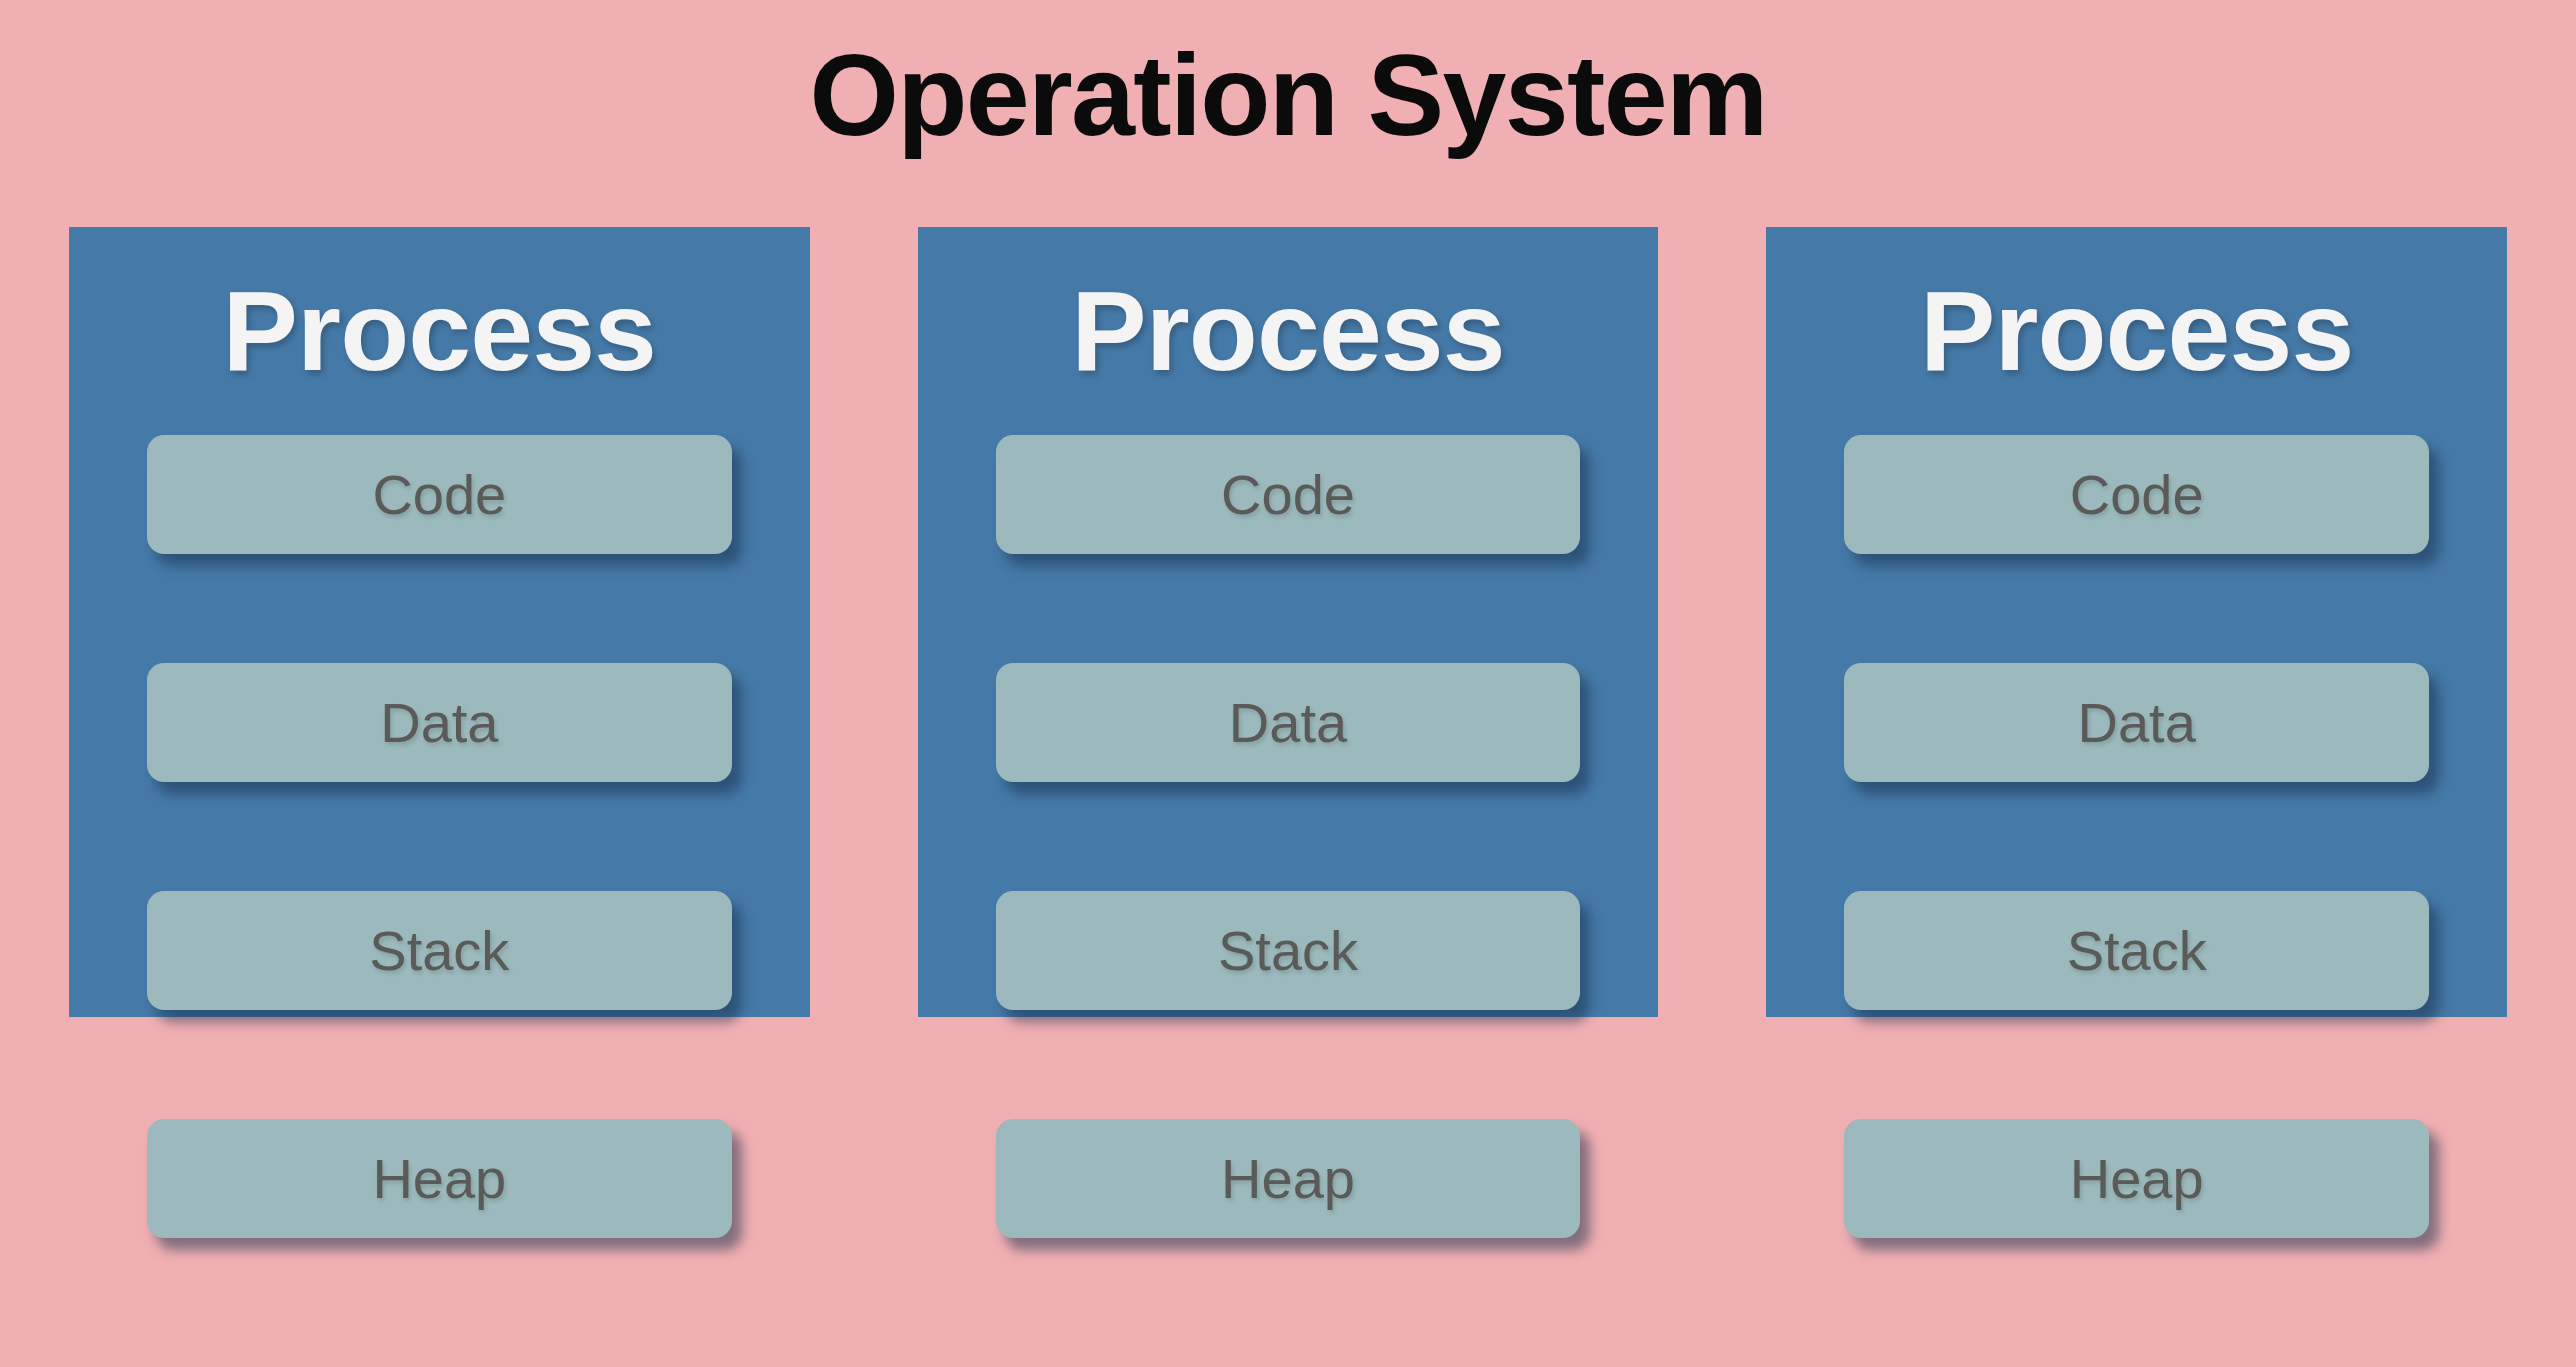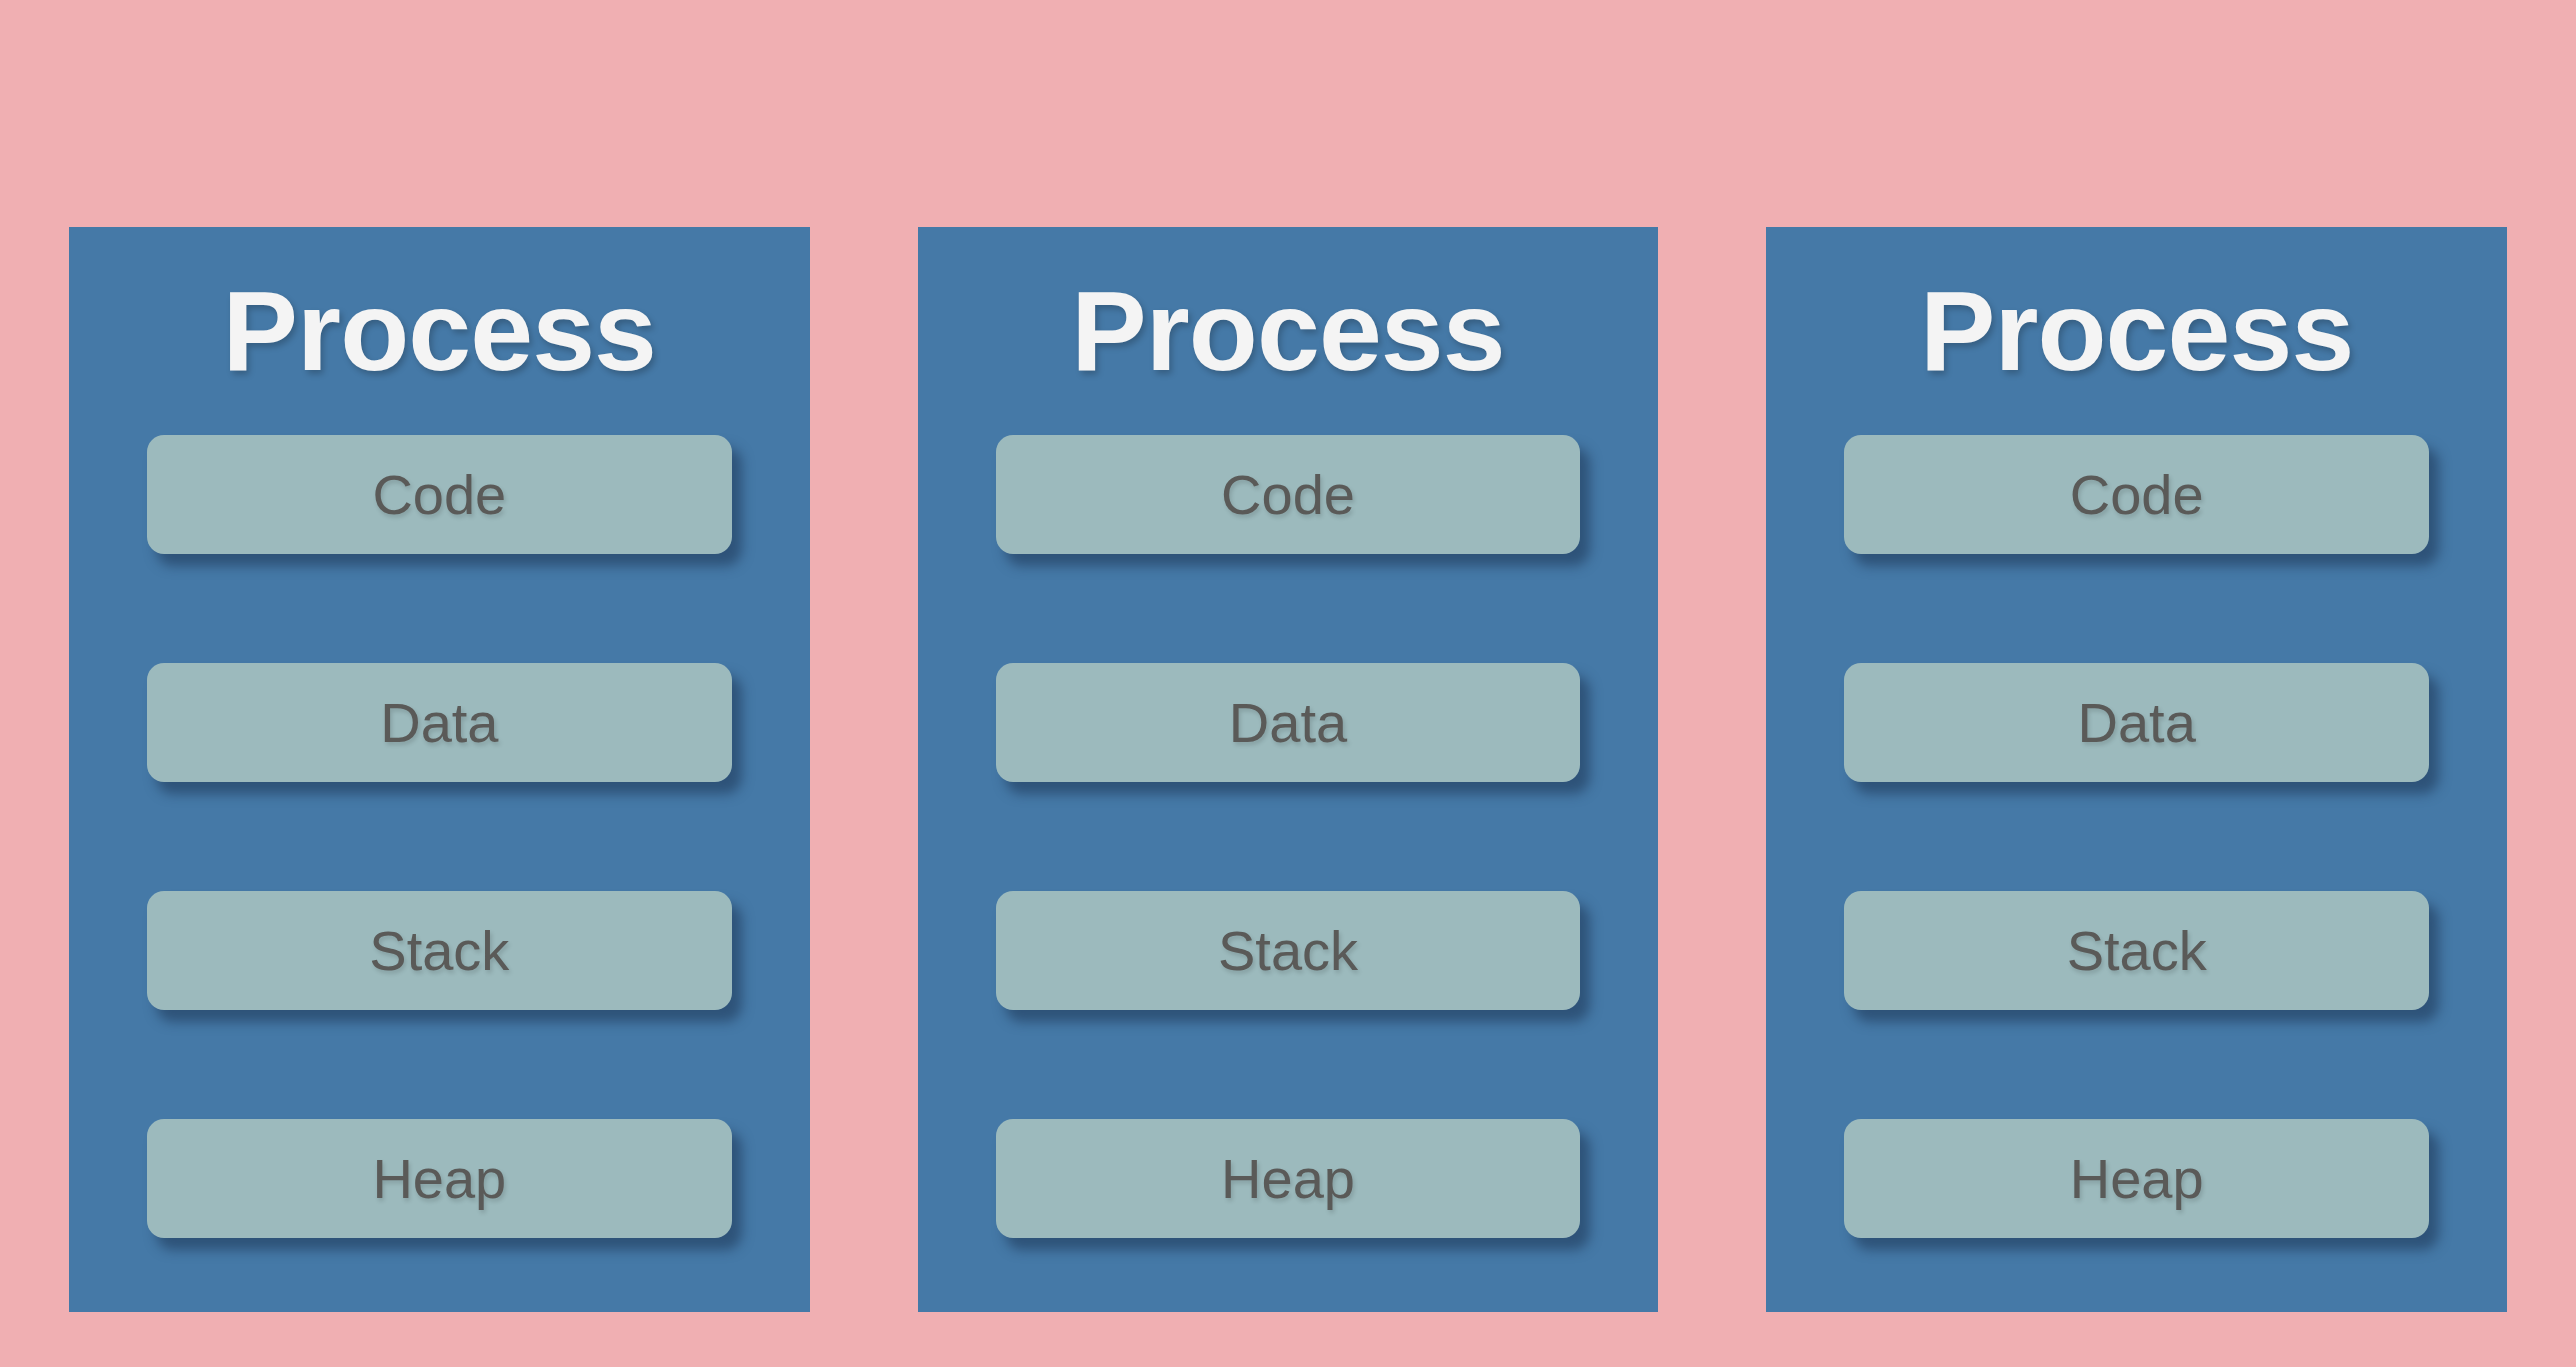--- a/index.html
+++ b/index.html
@@ -28,21 +28,21 @@
     line-height: 1.25;
     font-weight: bold;
     letter-spacing: -1.7px;
     color: var(--color-title_text, #0B0B0B);
   }
   .row {
     position: absolute;
     top: 227px;
     left: 69px;
     right: 69px;
-    height: 1085px;
+    height: 790px;
     display: flex;
     gap: 108px;
   }
   .card {
     flex: 1 1 0;
     background: var(--color-process_box, #4579A7);
     display: flex;
     flex-direction: column;
     padding: 0 78px;
     box-sizing: border-box;
@@ -76,20 +76,21 @@
   }
   .seg:last-child {
     margin-bottom: 0;
   }
 </style>
 </head>
 <body>
 
 <div class="canvas">
 
+  <div class="title">Operation System</div>
 
   <div class="row">
 
     <div class="card">
       <div class="card-title">Process</div>
       <div class="seg">Code</div>
       <div class="seg">Data</div>
       <div class="seg">Stack</div>
       <div class="seg">Heap</div>
     </div>

